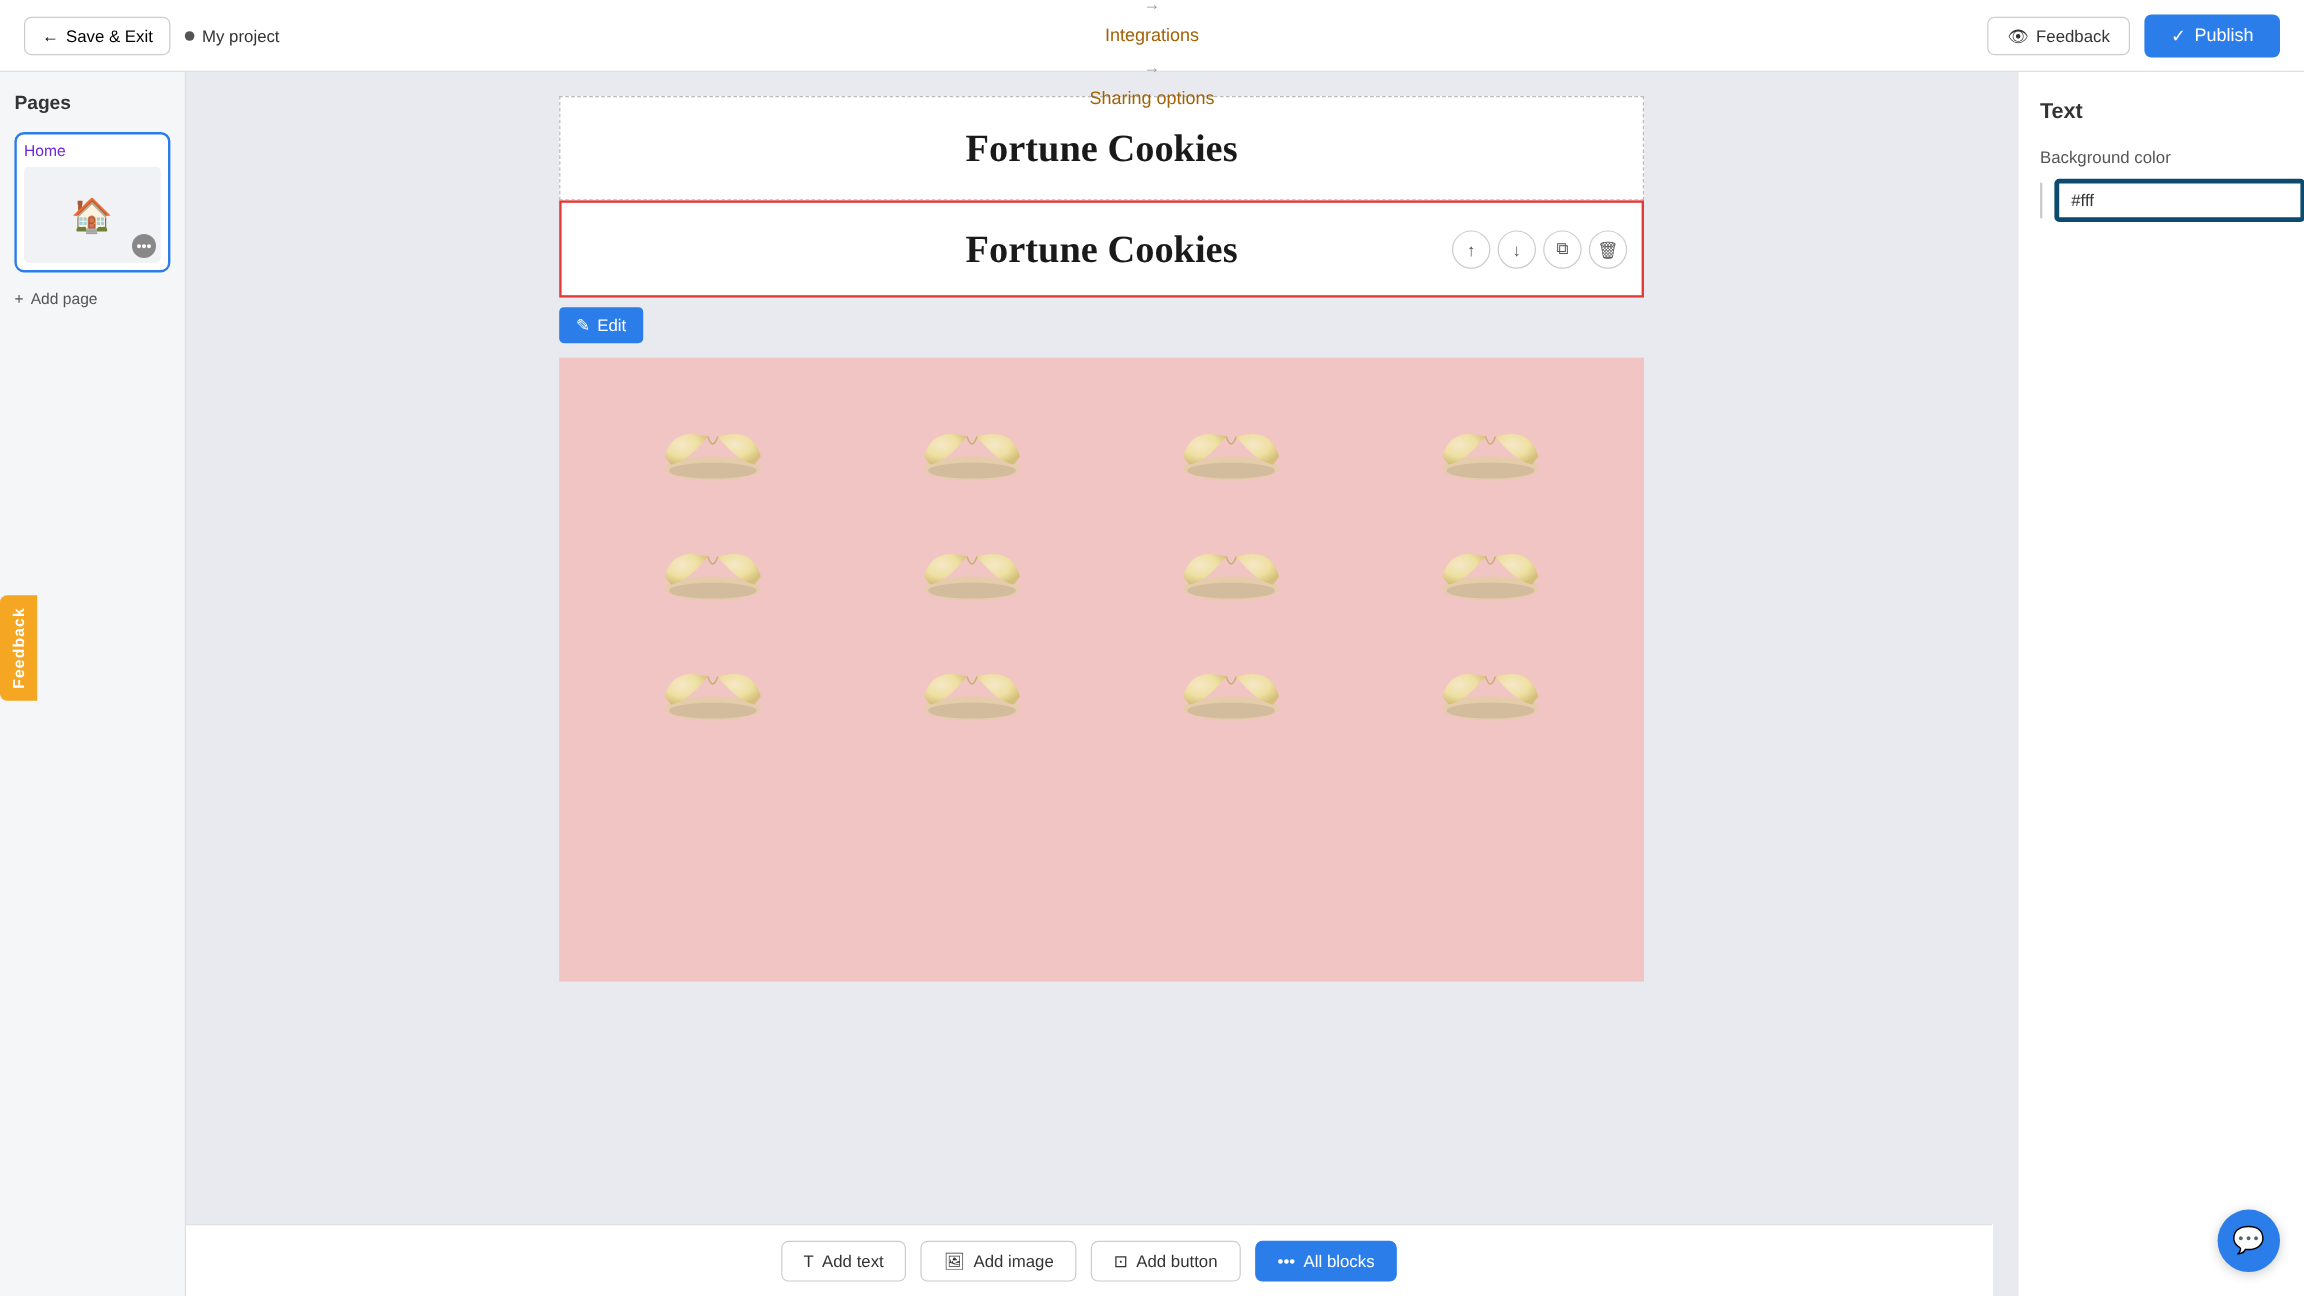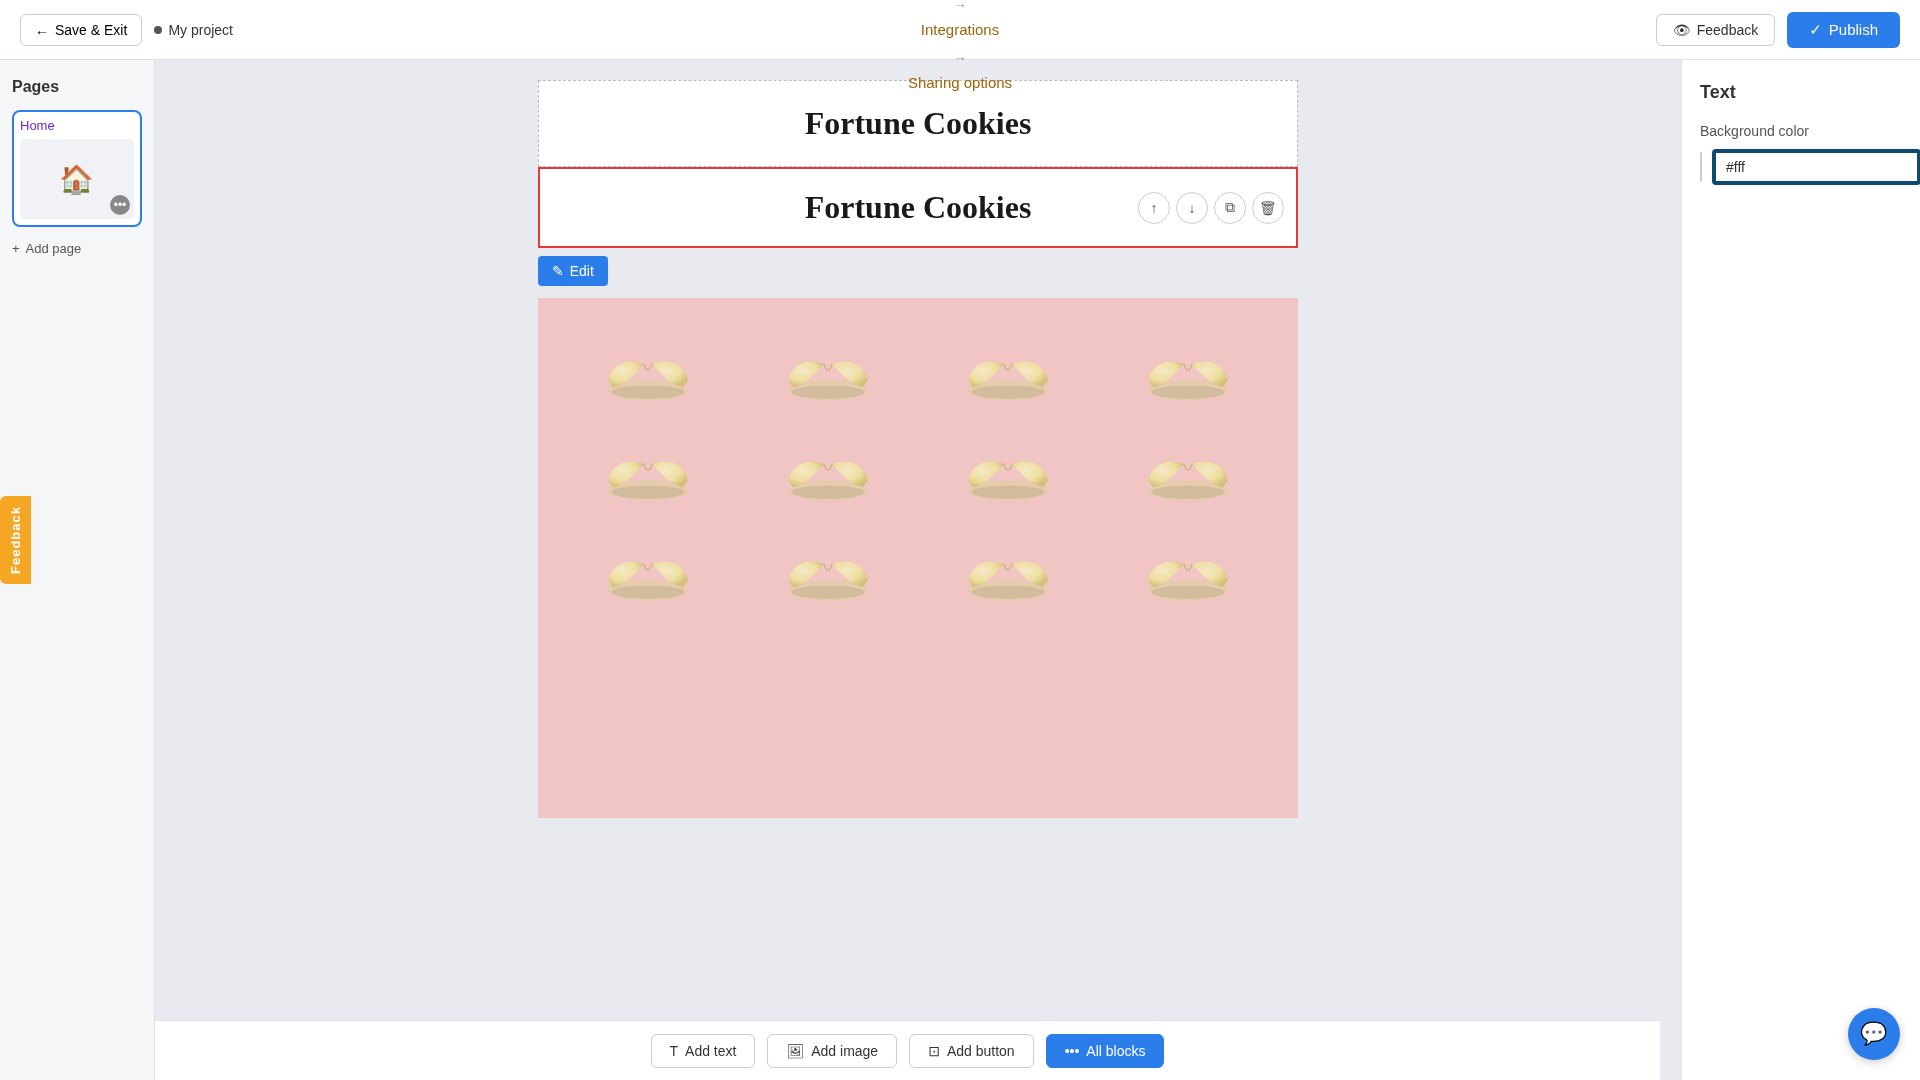--- a/index.html
+++ b/index.html
@@ -66,21 +66,21 @@
     .add-page-btn {
       display: flex; align-items: center; gap: 6px; color: #555;
       font-size: 13px; cursor: pointer; margin-top: 6px; padding: 4px 0;
     }
 
     
     #canvas-area {
       flex: 1; overflow-y: auto; padding: 20px; display: flex; justify-content: center; background: #e8eaf0;
     }
 
-    #page-canvas { width: 760px; }
+    #page-canvas { width: 904px; }
 
     
     .block-header {
       background: #fff; border: 1px solid #ddd; padding: 24px 20px;
       text-align: center; margin-bottom: 0;
     }
     .block-header h1 { font-size: 32px; font-weight: 800; font-family: Georgia, serif; color: #1a1a1a; }
 
     
     .block-text-selected {

